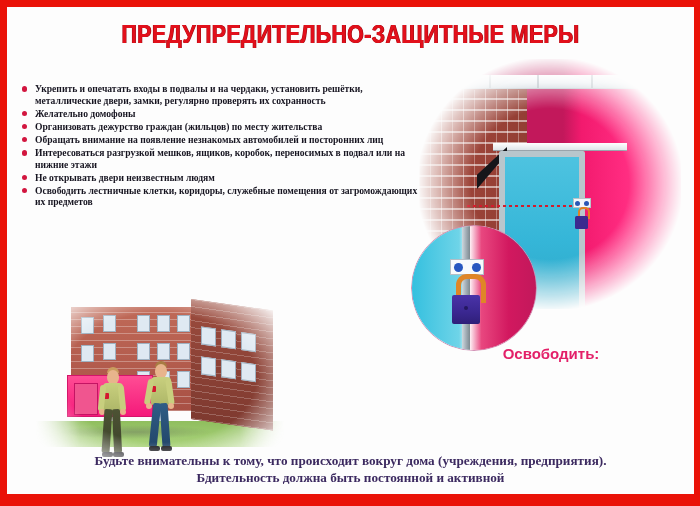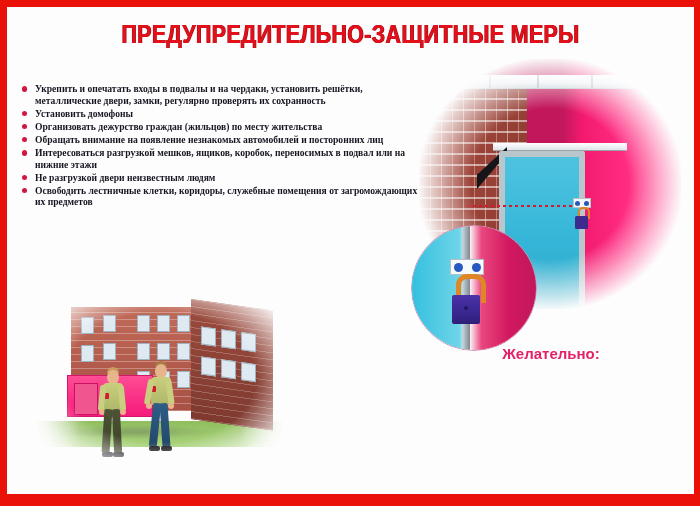--- a/index.html
+++ b/index.html
@@ -304,25 +304,25 @@
 <body>
 
 <div id="poster">
   <div id="sheet">
 
     <div class="title">ПРЕДУПРЕДИТЕЛЬНО-ЗАЩИТНЫЕ МЕРЫ</div>
 
 
     <ul class="blist" id="list-required">
       <li>Укрепить и опечатать входы в подвалы и на чердаки, установить решётки, металлические двери, замки, регулярно проверять их сохранность</li>
-      <li>Установить домофоны</li>
+      <li>Желательно домофоны</li>
       <li>Организовать дежурство граждан (жильцов) по месту жительства</li>
       <li>Обращать внимание на появление незнакомых автомобилей и посторонних лиц</li>
       <li>Интересоваться разгрузкой мешков, ящиков, коробок, переносимых в подвал или на нижние этажи</li>
-      <li>Не разгрузкой двери неизвестным людям</li>
+      <li>Не открывать двери неизвестным людям</li>
       <li>Освободить лестничные клетки, коридоры, служебные помещения от загромождающих их предметов</li>
     </ul>
 
     <div id="photo-door">
       <div class="wall-pink"></div>
       <div class="bricks"></div>
       <div class="bricks-offset"></div>
       <div class="win-band">
         <i style="left:48px"></i>
         <i style="left:96px"></i>
@@ -349,21 +349,21 @@
       <div class="mag-seal">
         <b></b>
         <i></i>
       </div>
       <div class="mag-lock">
         <div class="shackle"></div>
         <div class="body"></div>
       </div>
     </div>
 
-    <div class="sect-head right">Желательно:</div>
+    <div class="sect-head right">Освободить:</div>
 
     <ul class="blist" id="list-desirable">
     </ul>
 
     <div id="illustration">
       <div class="ground"></div>
       <div class="bld-side">
         <div class="win" style="left:10px;top:26px;width:13px;height:16px;"></div>
         <div class="win" style="left:30px;top:26px;width:13px;height:16px;"></div>
         <div class="win" style="left:50px;top:26px;width:13px;height:16px;"></div>
@@ -419,15 +419,19 @@
         <div class="hand" style="left:21px;top:42px;"></div>
         <div class="legs" style="left:4px;top:42px;">
           <div class="leg" style="left:0;top:0;background:linear-gradient(180deg,#2f5d86 0%,#23476a 100%);transform:rotate(6deg);"></div>
           <div class="leg" style="left:10px;top:0;background:linear-gradient(180deg,#2f5d86 0%,#23476a 100%);transform:rotate(-4deg);"></div>
           <div class="shoe" style="left:-2px;top:43px;"></div>
           <div class="shoe" style="left:10px;top:43px;"></div>
         </div>
       </div>
     </div>
 
+    <div class="footer">
+      <div>Будьте внимательны к тому, что происходит вокруг дома (учреждения, предприятия).</div>
+      <div>Бдительность должна быть постоянной и активной</div>
+    </div>
 
   </div>
 </div>
 
 </body></html>

